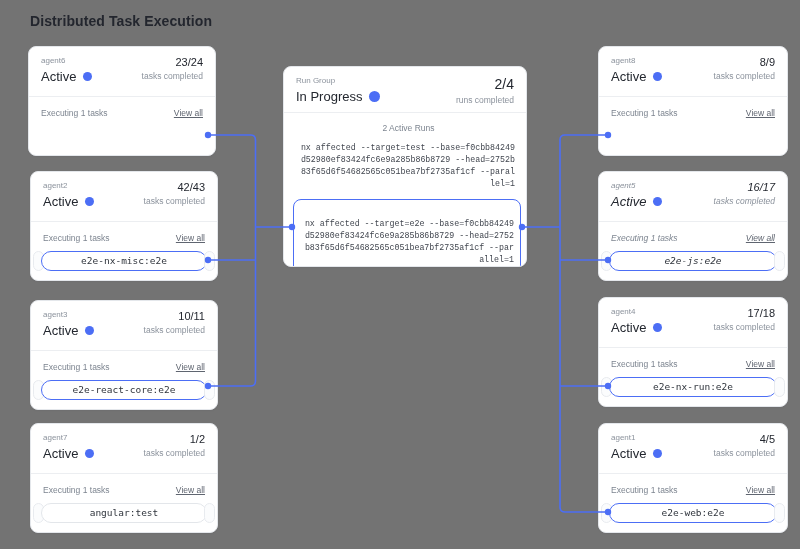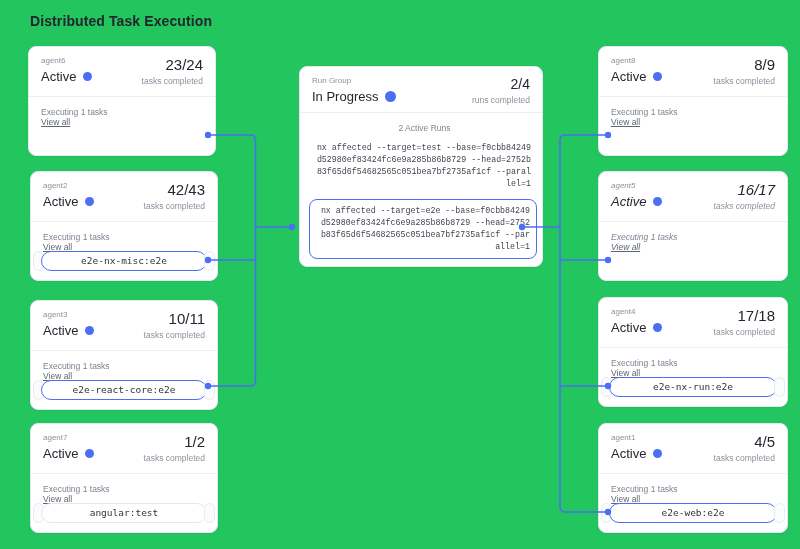--- a/index.html
+++ b/index.html
@@ -1,55 +1,55 @@
 <!DOCTYPE html>
 <html><head>
 <meta charset="utf-8">
 <style>
   html,body{margin:0;padding:0;background:#fff;font-family:"Liberation Sans",sans-serif;}
-  .stage{position:relative;width:800px;height:549px;background:#22c55e;overflow:hidden;}
+  .stage{position:relative;width:800px;height:549px;background:#737373;overflow:hidden;}
   .page-title{position:absolute;left:30px;top:13px;font-size:14px;font-weight:700;color:#23262e;letter-spacing:.1px;}
 
   
   .card{position:absolute;background:#fff;border:1px solid #e4e7eb;border-radius:8px;box-sizing:border-box;
         box-shadow:0 1px 2px rgba(20,30,50,.04);overflow:hidden;}
   .agent-card{width:188px;height:110px;}
   .agent-card.right{width:190px;}
 
   .card-hdr{height:50px;border-bottom:1px solid #eceef1;padding:9px 12px 0;box-sizing:border-box;
             display:flex;justify-content:space-between;}
   .agent-name{font-size:8px;color:#8b929c;}
   .status-row{margin-top:4px;display:flex;align-items:center;}
   .status-text{font-size:13px;color:#23272f;}
   .status-dot{display:inline-block;width:9px;height:9px;border-radius:50%;background:#4c6ef5;margin-left:7px;}
   .hdr-right{text-align:right;}
-  .count{font-size:15px;color:#23272f;}
+  .count{font-size:11px;color:#23272f;}
   .count-label{font-size:8.5px;color:#8b929c;margin-top:3px;}
 
   .card-body{padding:10px 12px 0;}
-  .exec-row{display:flex;justify-content:space-between;align-items:flex-start;height:11px;flex-direction:column;}
+  .exec-row{display:flex;justify-content:space-between;align-items:center;height:11px;}
   .exec-label{font-size:8.5px;color:#7d8590;}
   .view-all{font-size:8.5px;color:#5f6570;text-decoration:underline;cursor:pointer;}
 
   .pill-row{position:relative;margin:8px -2px 0;height:21px;}
   .frag{position:absolute;top:0;width:9px;height:18px;border:1px solid #e8ebef;border-radius:9px;background:#fbfcfd;}
   .frag-l{left:-8px;}  .frag-r{right:-8px;}
   .pill{position:absolute;left:0;right:0;top:0;height:18px;border:1.4px solid #4c6ef5;border-radius:10px;
         background:#fff;font-family:"DejaVu Sans Mono",monospace;font-size:9.5px;line-height:18px;
         text-align:center;color:#2f343c;cursor:pointer;}
   .pill.muted{border-color:#e3e6ea;}
 
   
-  .center-card{left:283px;top:66px;width:244px;height:201px;margin-left:16px;}
+  .center-card{left:283px;top:66px;width:244px;height:201px;}
   .center-card .card-hdr{height:46px;}
   .center-body{padding:10px 5px 0 9px;}
   .active-runs{font-size:8.5px;color:#7d8590;margin-left:3px;height:11px;text-align:center;}
   .cmd{margin-top:6px;padding:2px 6px;font-family:Liberation Mono, monospace;font-size:8.3px;
        line-height:12px;color:#40454e;text-align:right;word-break:break-all;}
-  .cmd-active{margin-top:7px;border:1.4px solid #4c6ef5;border-radius:8px;padding:5px 6px;cursor:pointer;}
+  .cmd-active{margin-top:7px;border:1.4px solid #4c6ef5;border-radius:8px;padding:18px 6px;cursor:pointer;}
 
   .connectors{position:absolute;left:0;top:0;z-index:5;pointer-events:none;}
   .card{z-index:2;}
 </style>
 </head>
 <body>
 
 <div class="stage">
   <div class="page-title">Distributed Task Execution</div>
 
@@ -234,20 +234,25 @@
       <div class="hdr-right">
         <div class="count">16/17</div>
         <div class="count-label">tasks completed</div>
       </div>
     </div>
     <div class="card-body">
       <div class="exec-row">
         <span class="exec-label">Executing 1 tasks</span>
         <span class="view-all">View all</span>
       </div>
+      <div class="pill-row">
+        <span class="frag frag-l"></span>
+        <span class="pill">e2e-js:e2e</span>
+        <span class="frag frag-r"></span>
+      </div>
     </div>
   </div>
 
   <div class="card agent-card right" style="left:598px;top:297px;">
     <div class="card-hdr">
       <div>
         <div class="agent-name">agent4</div>
         <div class="status-row">
           <span class="status-text">Active</span>
           <span class="status-dot"></span>

